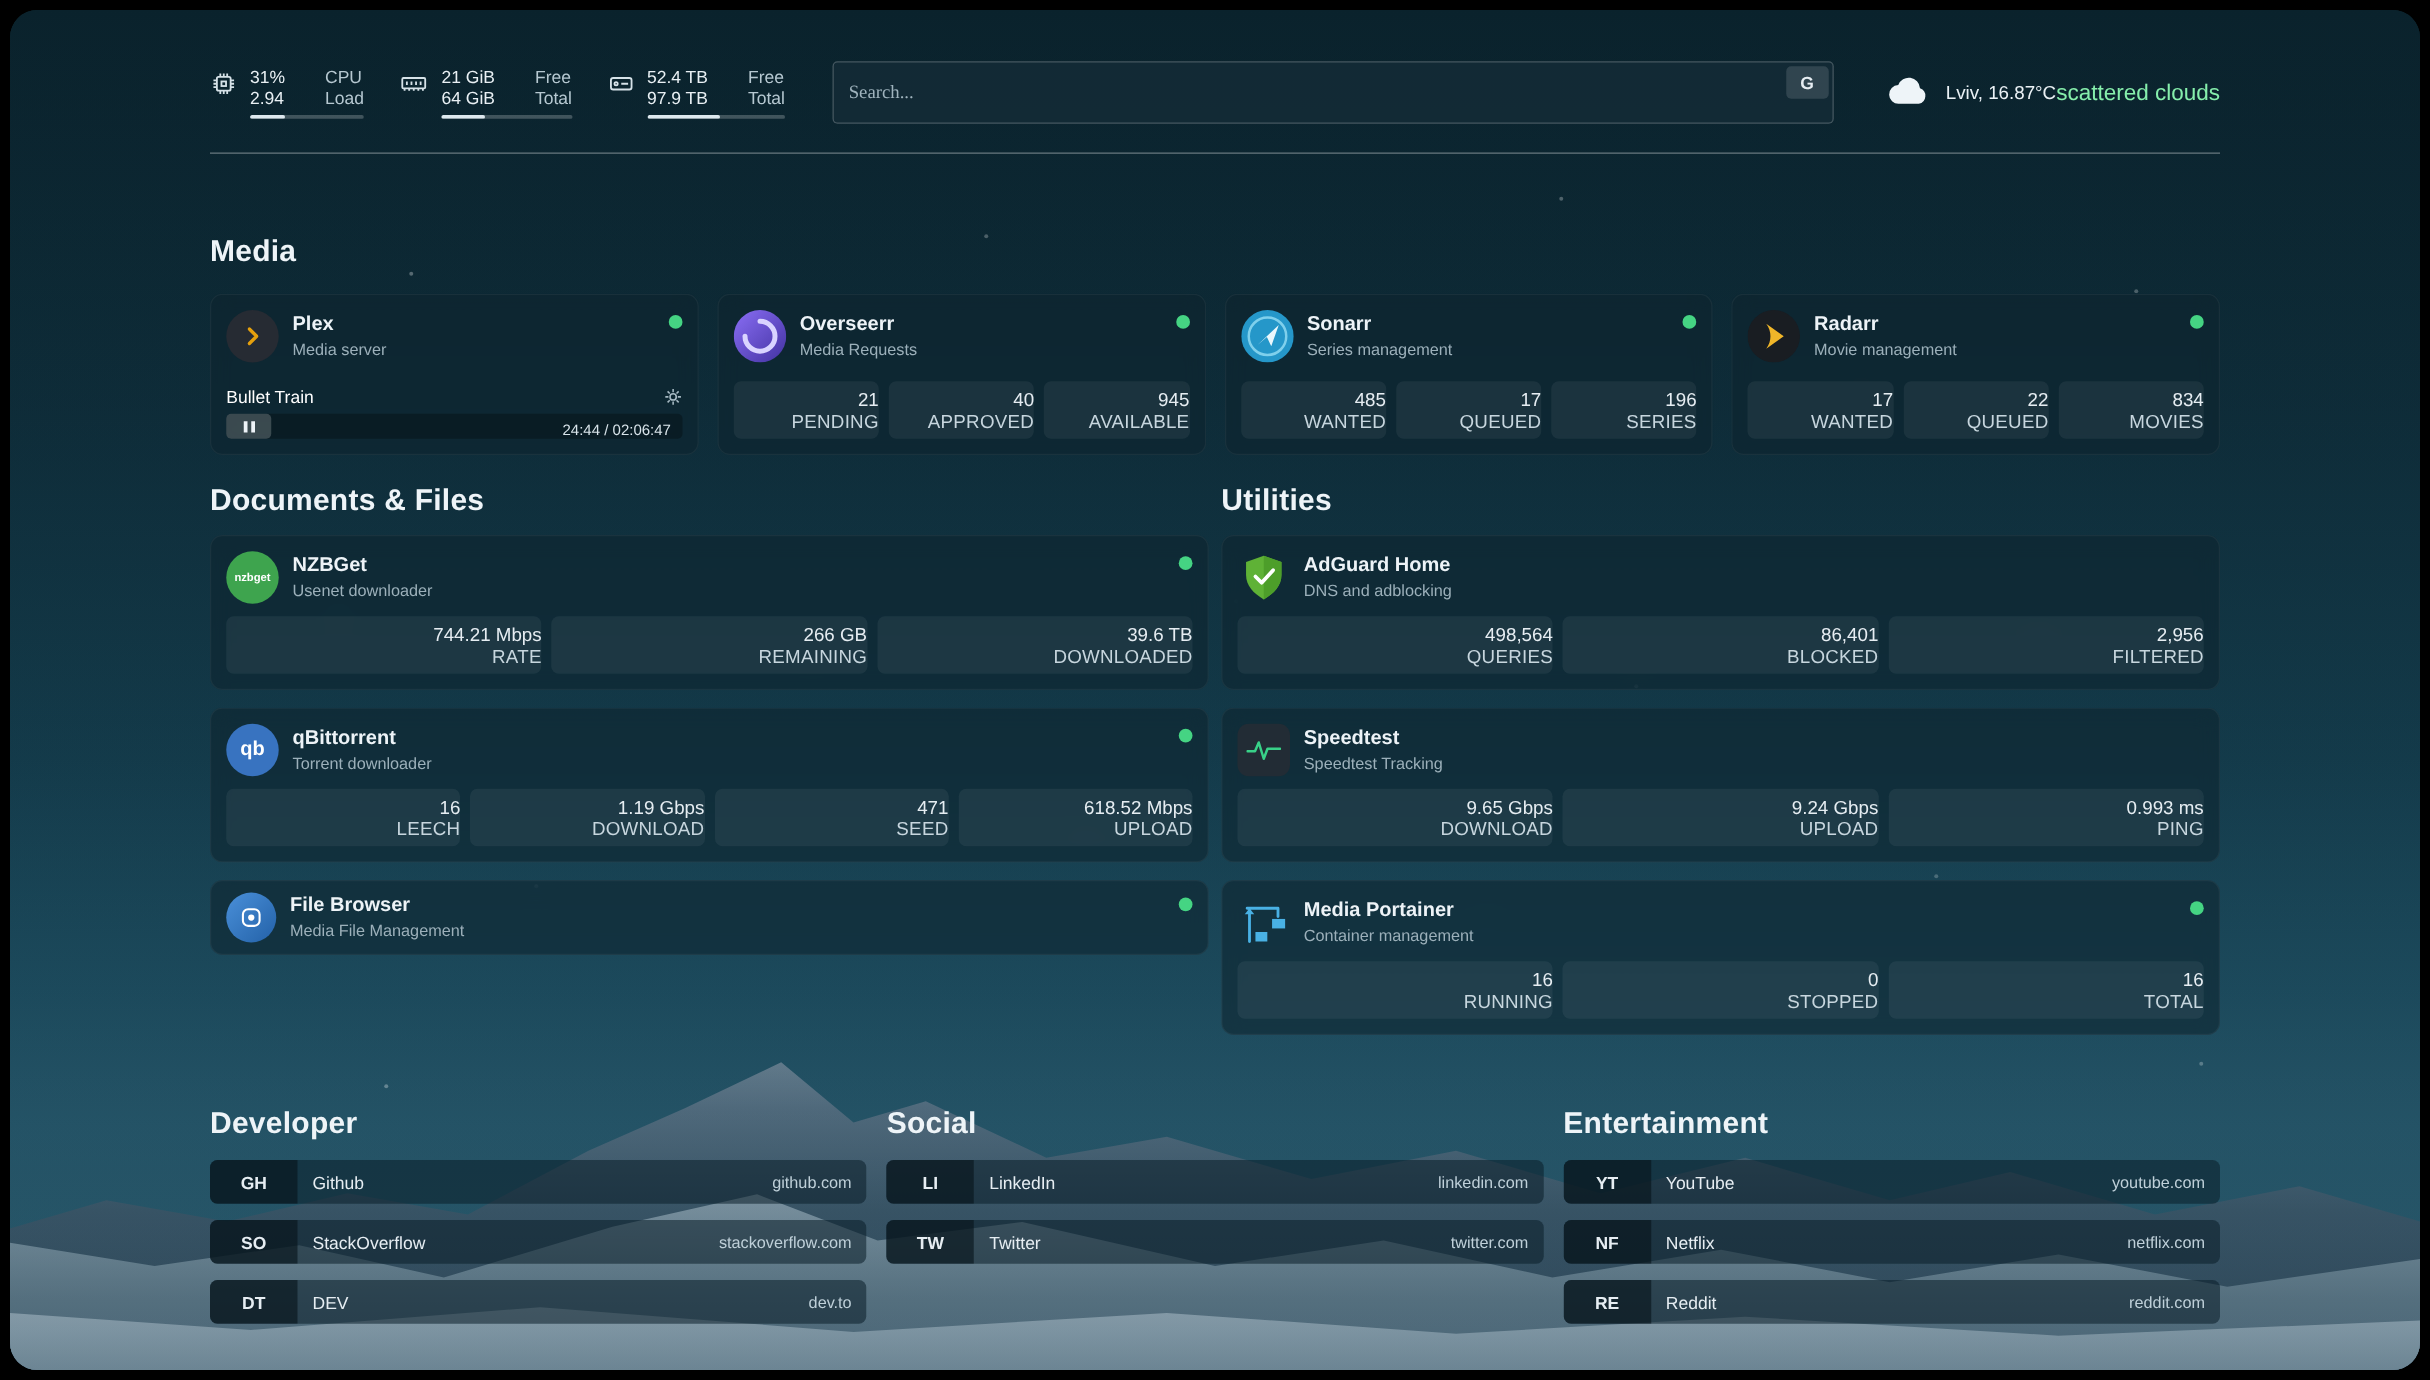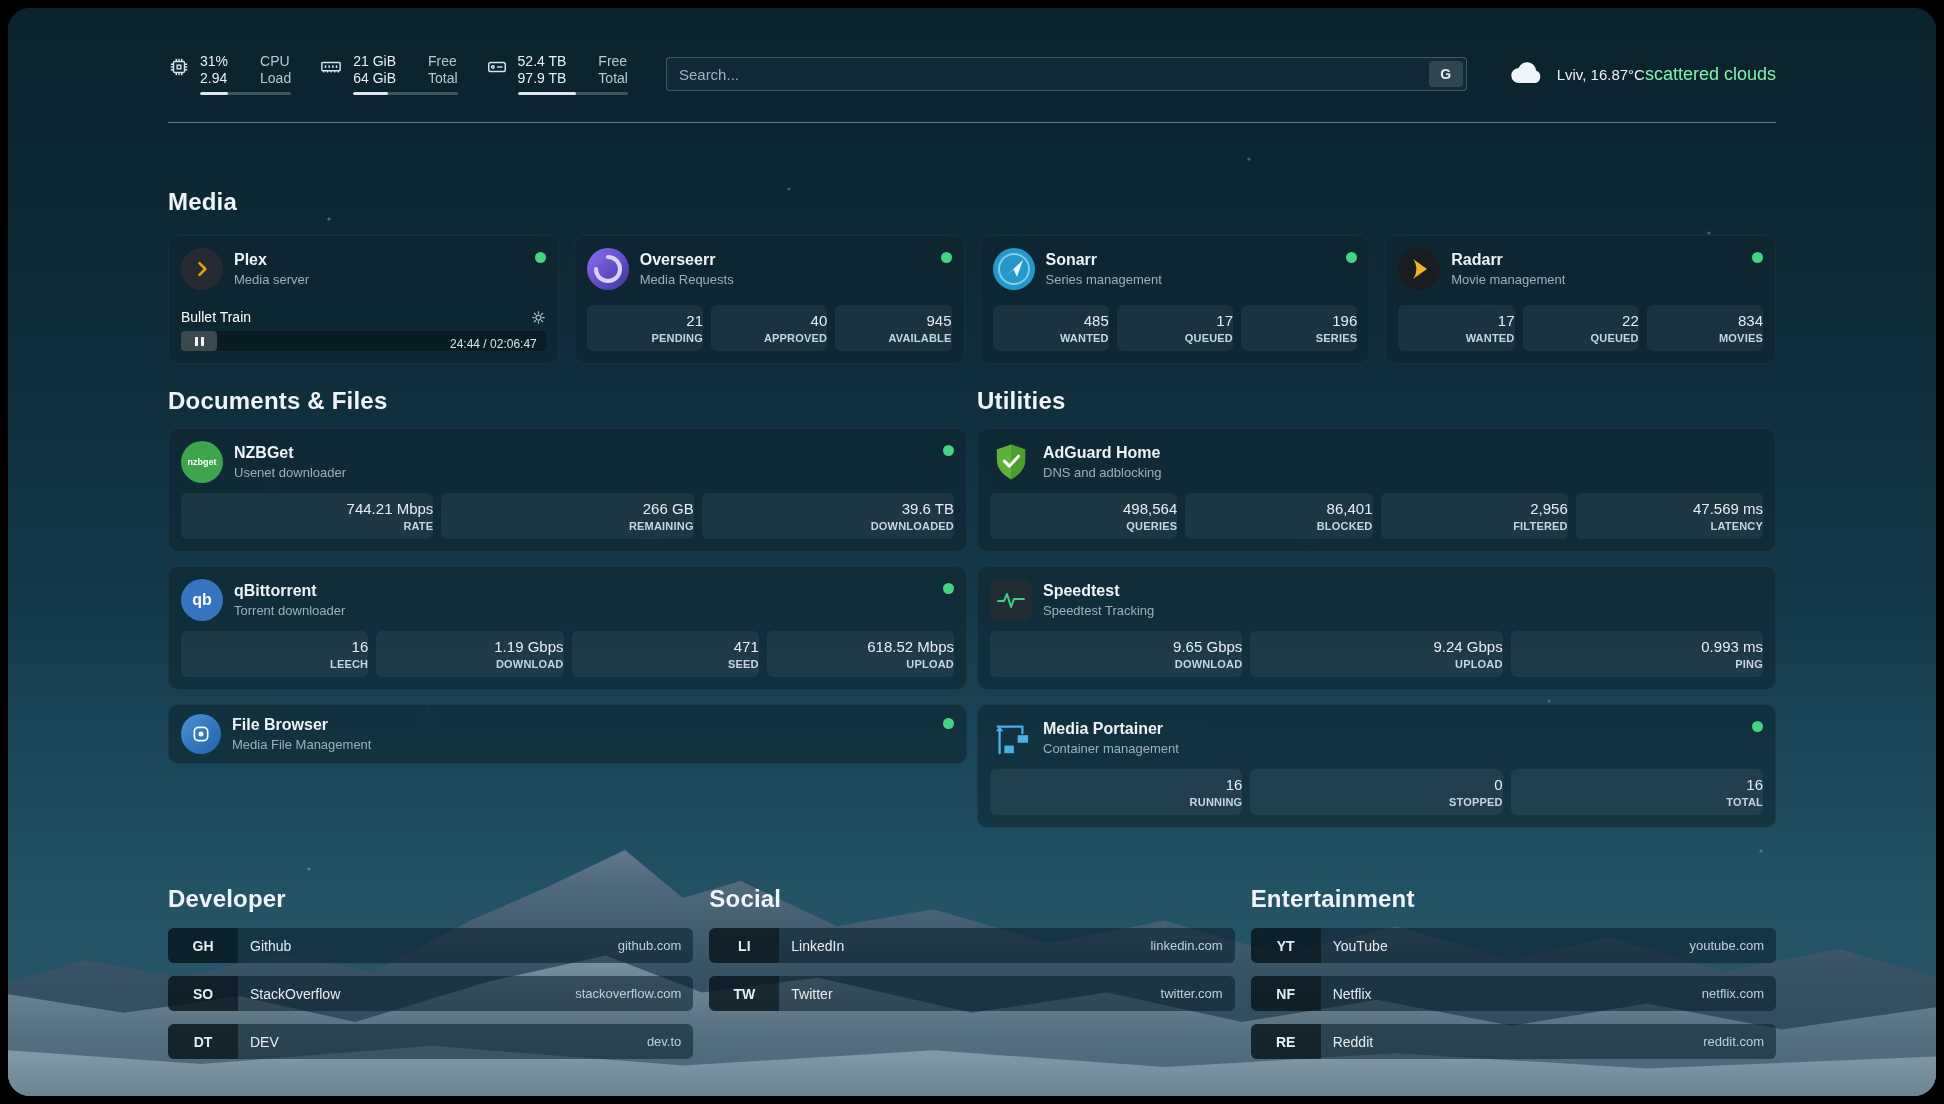--- a/index.html
+++ b/index.html
@@ -39,22 +39,22 @@
   .widget { display: flex; gap: 10px; align-items: flex-start; }
   .w-icon { margin-top: 3px; flex: none; }
   .w-rows { display: flex; gap: 32px; }
   .w-vals, .w-labs { display: flex; flex-direction: column; font-size: 14px; line-height: 17px; }
   .w-vals { color: #e9f0f4; }
   .w-labs { color: #b6c8d1; }
   .bar { margin-top: 5px; height: 3px; border-radius: 2px; background: rgba(255,255,255,0.22); overflow: hidden; }
   .bar i { display: block; height: 100%; background: #dde8ee; border-radius: 2px; }
 
   .search { flex: 1; margin: 0 38px; position: relative; max-width: 1010px; }
-  .search input { width: 100%; height: 34px; background: rgba(21,44,55,0.78); border: 1px solid rgba(255,255,255,0.22);
-    border-radius: 4px; color: #dfe9ee; font-size: 15px; padding: 0 48px 0 12px; outline: none; font-family: Liberation Sans, sans-serif; }
+  .search input { width: 100%; height: 50px; background: rgba(21,44,55,0.78); border: 1px solid rgba(255,255,255,0.22);
+    border-radius: 4px; color: #dfe9ee; font-size: 15px; padding: 0 48px 0 12px; outline: none; font-family: Liberation Serif, serif; }
   .search input::placeholder { color: #9fb3bd; }
   .g-btn { position: absolute; right: 4px; top: 4px; width: 34px; height: 26px; background: rgba(255,255,255,0.13);
     border-radius: 4px; display: flex; align-items: center; justify-content: center; font-size: 14px; font-weight: 700;
     color: #e6edf2; cursor: pointer; }
 
   .weather { display: flex; align-items: center; gap: 12px; margin-left: auto; }
   .weather-text { display: flex; flex-direction: row; }
   .w-line1 { font-size: 15px; color: #eaf1f5; line-height: 19px; }
   .w-line2 { font-size: 18px; color: #86efac; line-height: 18px; }
 
@@ -82,21 +82,21 @@
   .app-icon.bare { border-radius: 0; background: transparent; }
   .app-meta { display: flex; flex-direction: column; min-width: 0; }
   .app-name { font-size: 16px; font-weight: 700; color: #edf3f7; line-height: 20px; white-space: nowrap; }
   .app-desc { font-size: 13px; color: #9cb0ba; line-height: 17px; margin-top: 1px; white-space: nowrap; }
   .dot { width: 11px; height: 11px; border-radius: 50%; background: #45d483; margin-left: auto; align-self: flex-start; margin-top: 4px; flex: none; }
 
   .stats { display: flex; gap: 8px; }
   .stat { flex: 1; height: 46px; background: rgba(255,255,255,0.06); border-radius: 6px; display: flex; flex-direction: column;
     align-items: flex-end; justify-content: center; min-width: 0; }
   .stat-v { font-size: 15px; color: #e6edf2; line-height: 18px; white-space: nowrap; }
-  .stat-l { font-size: 11px; font-weight: 700; color: #c7d6de; letter-spacing: .2px; line-height: 14px; margin-top: 1px; white-space: nowrap; }
+  .stat-l { font-size: 15px; font-weight: 400; color: #c7d6de; letter-spacing: .2px; line-height: 14px; margin-top: 1px; white-space: nowrap; }
 
   
   .player { margin-top: 6px; }
   .player-row { display: flex; justify-content: space-between; align-items: center; }
   .player-title { font-size: 14px; color: #ffffff; }
   .gear { cursor: pointer; display: flex; }
   .pbar { margin-top: 6px; height: 20px; background: rgba(8,20,26,0.55); border-radius: 4px; position: relative;
     display: flex; align-items: flex-end; cursor: pointer; }
   .pbtn { width: 36px; height: 20px; background: rgba(255,255,255,0.20); border-radius: 4px; display: flex;
     align-items: center; justify-content: center; gap: 3px; cursor: pointer; flex: none; }
@@ -462,24 +462,20 @@
                   <span class="stat-l">QUERIES</span>
               </div>
               <div class="stat">
                 <span class="stat-v">86,401</span>
                   <span class="stat-l">BLOCKED</span>
               </div>
               <div class="stat">
                 <span class="stat-v">2,956</span>
                   <span class="stat-l">FILTERED</span>
               </div>
-              <div class="stat">
-                <span class="stat-v">47.569 ms</span>
-                  <span class="stat-l">LATENCY</span>
-              </div>
             </div>
           </div>
 
           <div class="card h-tall">
             <div class="card-head">
               <span class="app-icon square" style="background:#222c35;">
                 <svg width="28" height="18" viewBox="0 0 28 18" fill="none" stroke="#38d188" stroke-width="2" stroke-linejoin="round" stroke-linecap="round">
                     <path d="M1 10h6l3-7 4 13 3-8h10"></path>
                   </svg>
               </span>

